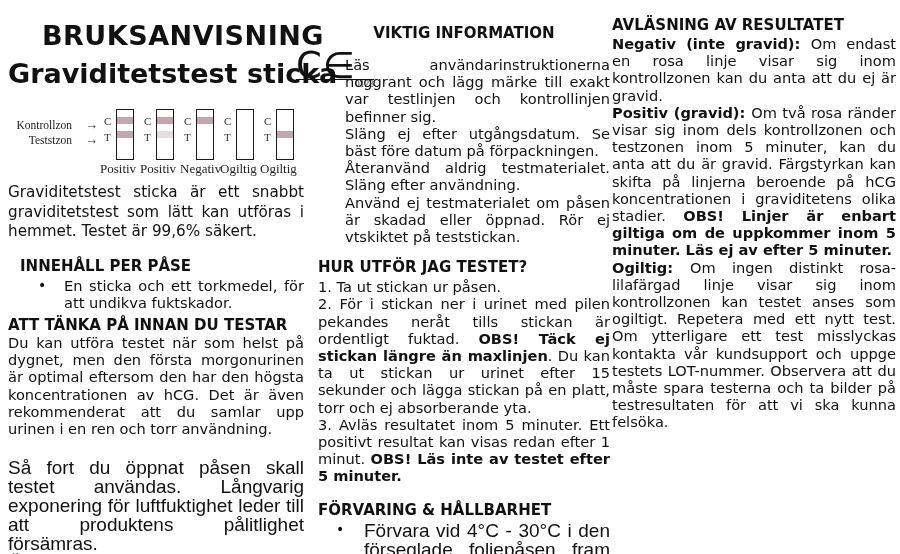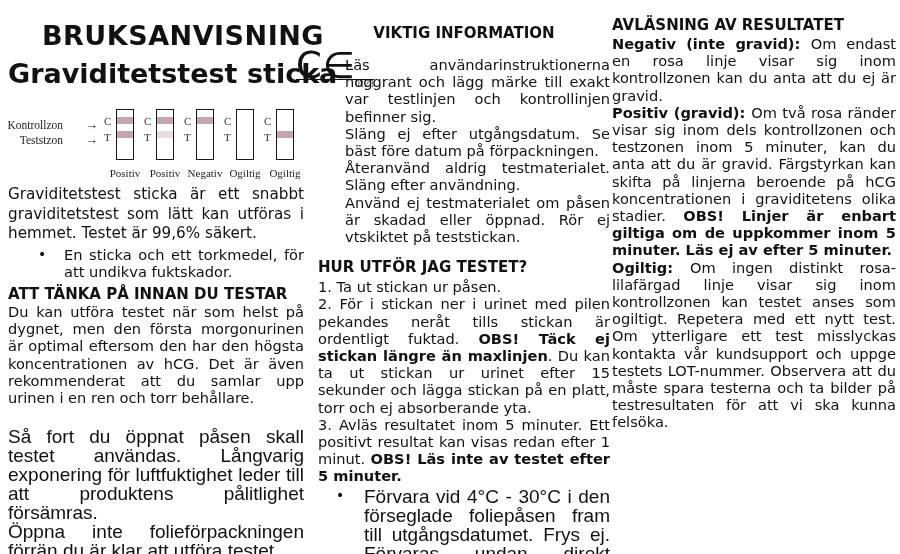--- a/index.html
+++ b/index.html
@@ -17,35 +17,35 @@
   .ce{position:absolute;left:296px;top:44px;white-space:nowrap;text-decoration:underline;}
   .ce-sym{font-size:37px;letter-spacing:1px;font-family:"DejaVu Sans",sans-serif;}
   .ce-num{font-size:9.5px;font-family:"Liberation Serif",serif;color:#444;
           position:relative;top:9px;left:-1px;}
 
   
   .diagram{margin-top:20px;display:flex;align-items:flex-start;
            font-family:"Liberation Serif",serif;}
   .zone-labels{width:94px;padding-top:8px;font-size:11.5px;color:#222;}
   .zone-row{height:15px;display:flex;justify-content:flex-end;align-items:center;
-            gap:22px;padding-right:4px;white-space:nowrap;}
+            gap:13px;padding-right:4px;white-space:nowrap;}
   .arr{font-weight:bold;font-size:13px;}
   .strips{display:flex;flex:1;gap:2px;}
   .strip-unit{width:38px;}
   .strip-top{position:relative;height:52px;}
   .ct{position:absolute;left:2px;top:6px;display:flex;flex-direction:column;gap:3.5px;
       font-size:11px;color:#333;}
   .strip-rect{position:absolute;left:14px;top:0;width:16px;height:49px;
               border:1.6px solid #1a1a1a;background:#fff;}
   .band{position:absolute;left:0;right:0;height:7px;}
   .band.c{top:7px;} .band.t{top:21px;}
   .band.dark{background:var(--band-dark,#c3a7ac);}
   .band.light{background:var(--band-light,#e5dddf);}
-  .strip-label{width:50px;margin-left:-2px;margin-top:6px;text-align:center;
-               font-size:11px;color:#222;}
+  .strip-label{width:50px;margin-left:-2px;
+               font-size:13px;color:#222;}
 
   .body{font-size:14.6px;line-height:17.2px;margin:0;}
   .just{text-align:justify;text-align-last:left;}
   .b{font-weight:bold;}
   .intro{font-size:15.2px;line-height:19.5px;margin-top:6px;}
   .alt{font-family:"Liberation Sans",sans-serif;font-size:19px;line-height:19px;}
 
   .h2{font-weight:bold;font-size:15px;white-space:nowrap;}
   .h2.center{text-align:center;}
   .indent1{margin-left:12px;}
@@ -148,27 +148,28 @@
                 <div class="band t dark"></div>
               </div>
             </div>
             <div class="strip-label">Ogiltig</div>
           </div>
         </div>
     </div>
 
     <p class="body intro just"><span>Graviditetstest sticka är ett snabbt graviditetstest som lätt kan utföras i hemmet.  Testet är 99,6% säkert.</span></p>
 
+    <div class="h2 indent1 mt-contents">INNEHÅLL PER PÅSE</div>
     <div class="bullet-row">
       <span class="bullet">•</span>
       <p class="body just"><span>En sticka och ett torkmedel, för att undikva fuktskador.</span></p>
     </div>
 
     <div class="h2 mt-before">ATT TÄNKA PÅ INNAN DU TESTAR</div>
-    <p class="body just"><span>Du kan utföra testet när som helst på dygnet, men den första morgonurinen är optimal eftersom den har den högsta koncentrationen av hCG. Det är även rekommenderat att du samlar upp urinen i en ren och torr behållare.</span></p>
+    <p class="body just"><span>Du kan utföra testet när som helst på dygnet, men den första morgonurinen är optimal eftersom den har den högsta koncentrationen av hCG. Det är även rekommenderat att du samlar upp urinen i en ren och torr användning.</span></p>
 
     <p class="body alt just mt-open"><span>Så fort du öppnat påsen skall testet användas. Långvarig exponering för luftfuktighet leder till att produktens pålitlighet försämras.</span></p>
     <p class="body alt just"><span>Öppna inte folieförpackningen förrän du är klar att utföra testet.</span></p>
   </div>
 
   <div class="col col-mid">
     <div class="h2 center mt-viktig">VIKTIG INFORMATION</div>
     <div class="indent-block">
         <p class="body just"><span>Läs användarinstruktionerna noggrant och lägg märke till exakt var testlinjen och kontrollinjen befinner sig.</span></p>
         <p class="body just"><span>Släng ej efter utgångsdatum. Se bäst före datum på förpackningen.</span></p>
@@ -176,20 +177,21 @@
         <p class="body just"><span>Använd ej testmaterialet om påsen är skadad eller öppnad. Rör ej vtskiktet på teststickan.</span></p>
       </div>
 
     <div class="h2 mt-howto">HUR UTFÖR JAG TESTET?</div>
     <div>
         <p class="body just"><span>1. Ta ut stickan ur påsen.</span></p>
         <p class="body just"><span>2. För i stickan ner i urinet med pilen pekandes neråt tills stickan är ordentligt fuktad. </span><span class="b">OBS! Täck ej stickan längre än maxlinjen</span><span>. Du kan ta ut stickan ur urinet efter 15 sekunder och lägga stickan på en platt, torr och ej absorberande yta.</span></p>
         <p class="body just"><span>3. Avläs resultatet inom 5 minuter. Ett positivt resultat kan visas redan efter 1 minut. </span><span class="b">OBS! Läs inte av testet efter 5 minuter.</span></p>
       </div>
 
+    <div class="h2 mt-storage">FÖRVARING &amp; HÅLLBARHET</div>
     <div class="bullet-row indent2">
       <span class="bullet">•</span>
       <p class="body alt just"><span>Förvara vid 4°C - 30°C i den förseglade foliepåsen fram till utgångsdatumet. Frys ej. Förvaras undan direkt solljus, fukt och hetta.</span></p>
     </div>
   </div>
 
   <div class="col col-right">
     <div class="h2 mt-reading">AVLÄSNING AV RESULTATET</div>
     <div>
         <p class="body just"><span class="b">Negativ (inte gravid): </span><span>Om endast en rosa linje visar sig inom kontrollzonen kan du anta att du ej är gravid.</span></p>

